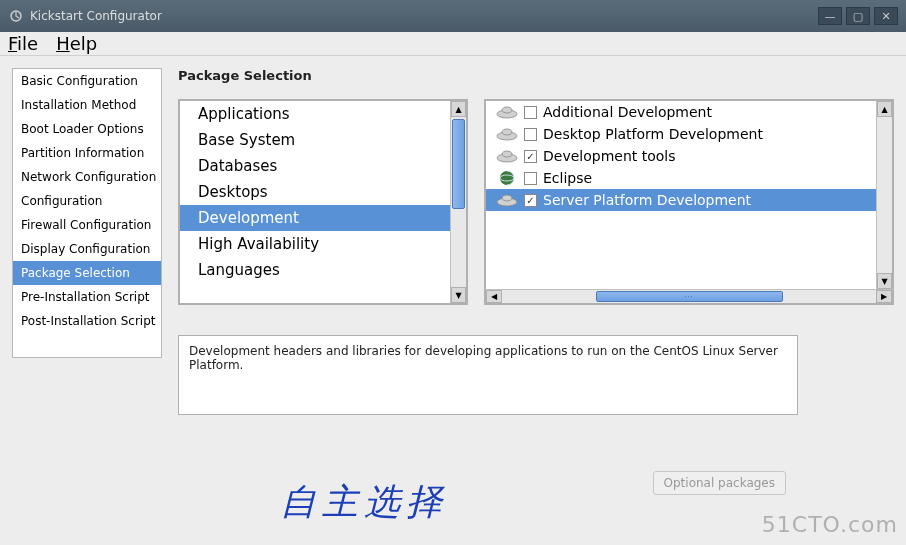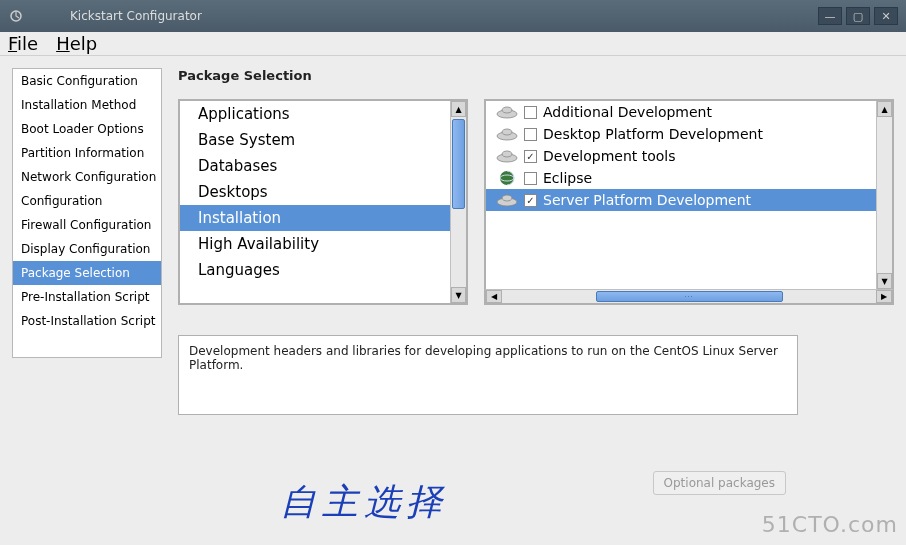--- a/index.html
+++ b/index.html
@@ -1,18 +1,18 @@
 <!DOCTYPE html>
 <html><head>
 <meta charset="utf-8">
 <style>
 * { margin: 0; padding: 0; box-sizing: border-box; font-family: "DejaVu Sans", "Liberation Sans", Arial, sans-serif; }
 body { background: #5a6b7a; width: 906px; height: 545px; overflow: hidden; position: relative; }
 
-.titlebar { height: 28px; background: linear-gradient(to bottom, #5a6b7a, #4a5a68); display: flex; align-items: center; padding: 16px 8px; color: #ddd; font-size: 12px; gap: 40px; }
+.titlebar { height: 28px; background: linear-gradient(to bottom, #5a6b7a, #4a5a68); display: flex; align-items: center; padding: 16px 8px; color: #ddd; font-size: 12px; }
 .titlebar .app-icon { width: 16px; height: 16px; margin-right: 6px; display: flex; align-items: center; justify-content: center; }
 .titlebar .title { flex: 1; }
 .titlebar .win-controls { display: flex; gap: 4px; }
 .titlebar .win-btn { width: 24px; height: 18px; background: #3a4a58; color: #ccc; display: flex; align-items: center; justify-content: center; font-size: 11px; cursor: default; border: 1px solid #2a3a48; }
 
 .window { background: #ededed; height: 517px; }
 
 .menubar { height: 24px; background: #ededed; border-bottom: 1px solid #d0d0d0; display: flex; align-items: center; padding: 0 8px; font-size: 18px; gap: 18px; }
 .menubar span { cursor: default; }
 .menubar span::first-letter { text-decoration: underline; }
@@ -102,21 +102,21 @@
       <div class="content-title">Package Selection</div>
 
       <div class="panels">
 
         <div class="listbox categories">
           <div class="list" id="cat-list">
               <div class="cat-item">Applications</div>
               <div class="cat-item">Base System</div>
               <div class="cat-item">Databases</div>
               <div class="cat-item">Desktops</div>
-              <div class="cat-item selected">Installation</div>
+              <div class="cat-item selected">Development</div>
               <div class="cat-item">High Availability</div>
               <div class="cat-item">Languages</div>
             </div>
           <div class="scrollbar">
             <div class="arrow" style="top:0">▲</div>
             <div class="thumb" style="top:18px;height:90px"></div>
             <div class="arrow" style="bottom:0">▼</div>
           </div>
         </div>
 

